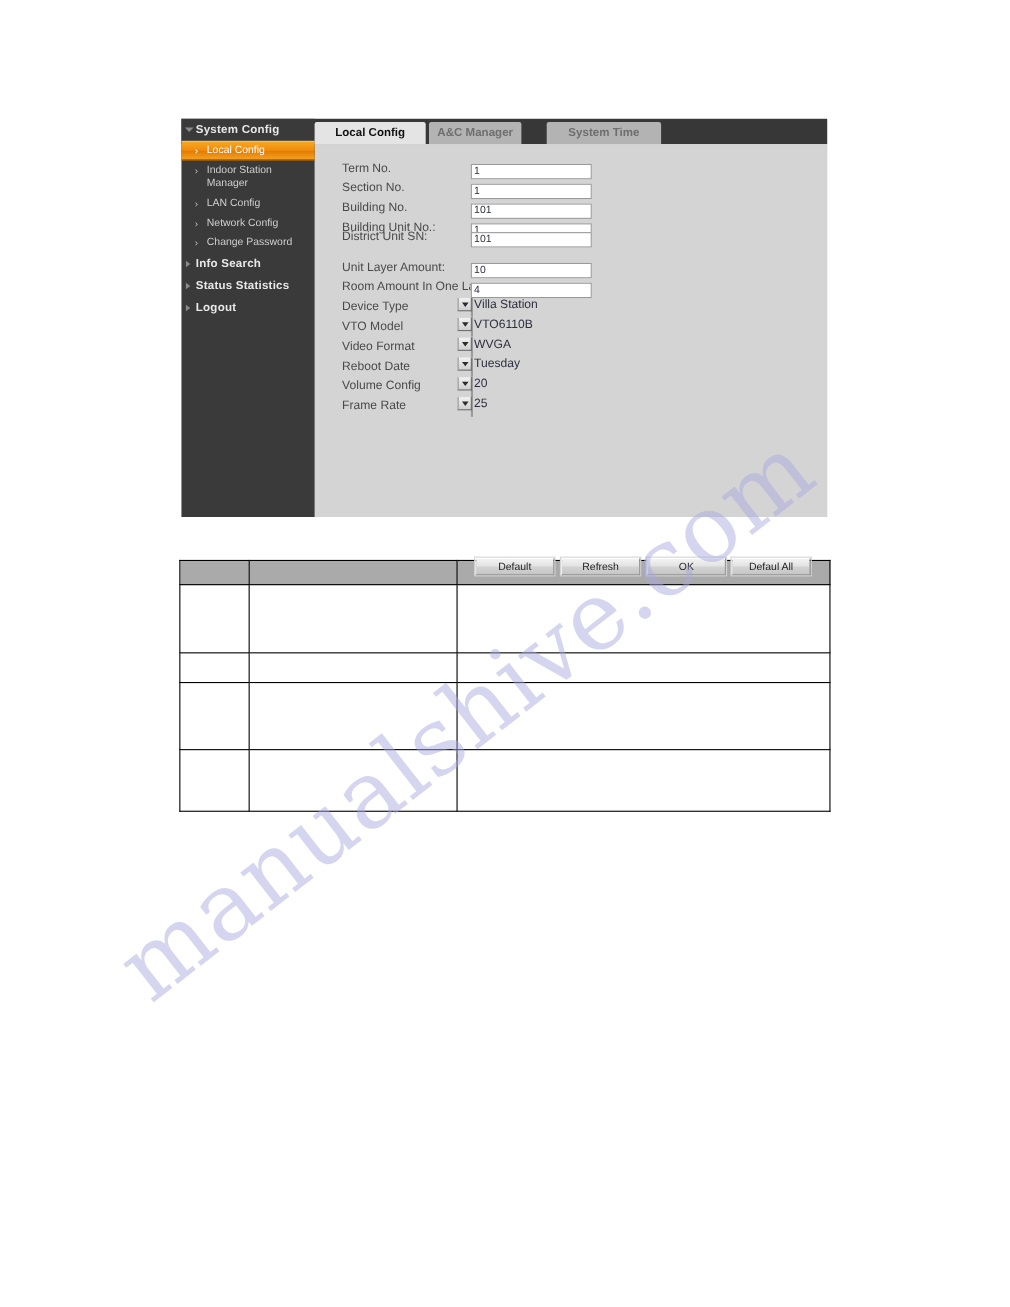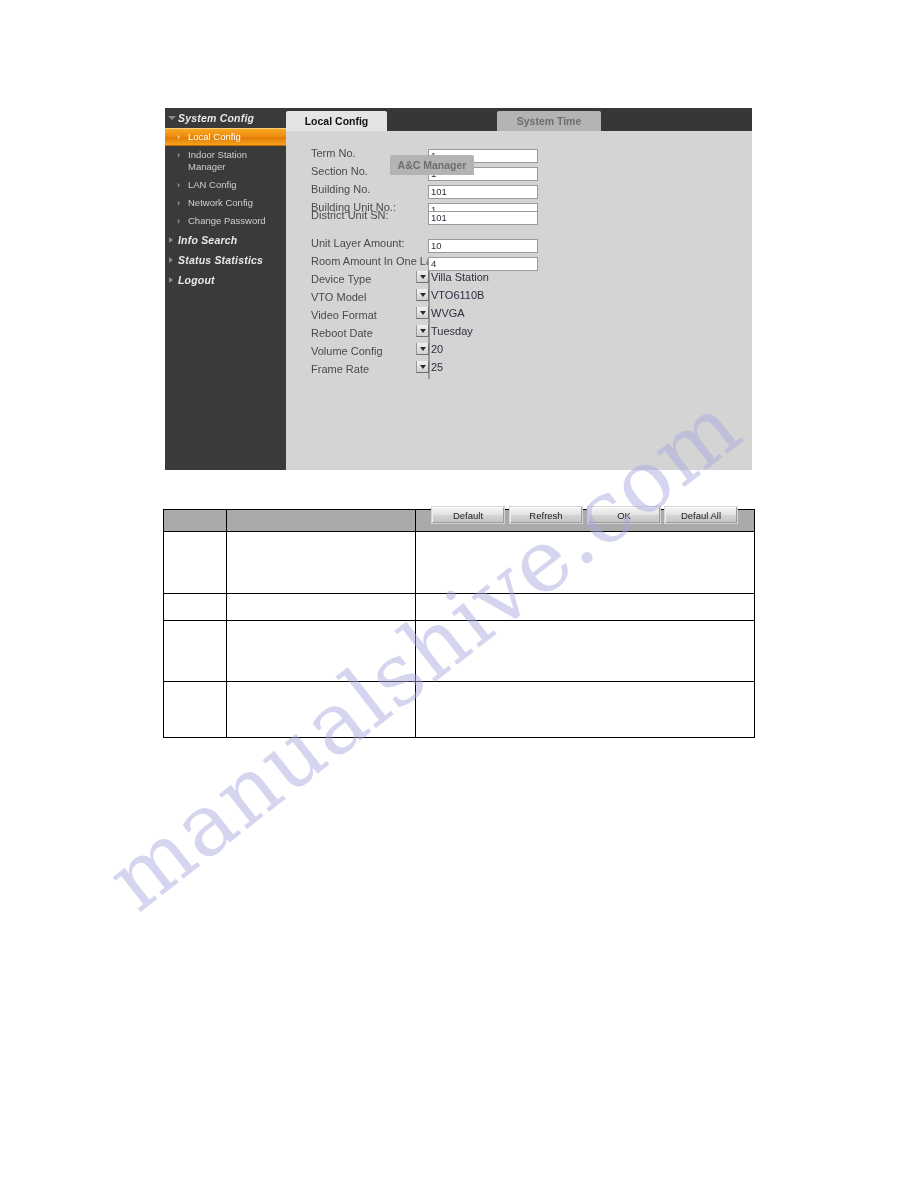--- a/index.html
+++ b/index.html
@@ -68,21 +68,20 @@
     z-index: 3;
   }
 
   .sb-group {
     color: #e8e8e8;
     font-size: 10.5px;
     font-weight: bold;
     padding: 4px 4px 4px 13px;
     position: relative;
     letter-spacing: 0.2px;
-    font-style: italic;
   }
   .sb-group .tri {
     position: absolute;
     left: 4px;
     top: 50%;
     margin-top: -3px;
     width: 0; height: 0;
     border-left: 4px solid #8a8a8a;
     border-top: 3.5px solid transparent;
     border-bottom: 3.5px solid transparent;
@@ -140,21 +139,21 @@
     color: #6e6e6e;
     background: #b3b3b3;
     border-top-left-radius: 2px;
     border-top-right-radius: 2px;
   }
   .tab.sel {
     background: #e4e4e4;
     color: #111111;
   }
   #tab0 { left: 0px;   width: 101px; }
-  #tab1 { left: 104px; width: 84px; margin-top: 44px; }
+  #tab1 { left: 104px; width: 84px; }
   #tab2 { left: 211px; width: 104px; }
 
   
   .form-area {
     position: absolute;
     left: 121px;
     top: 23px;
     width: 466px;
     height: 339px;
     background: #d4d4d4;

